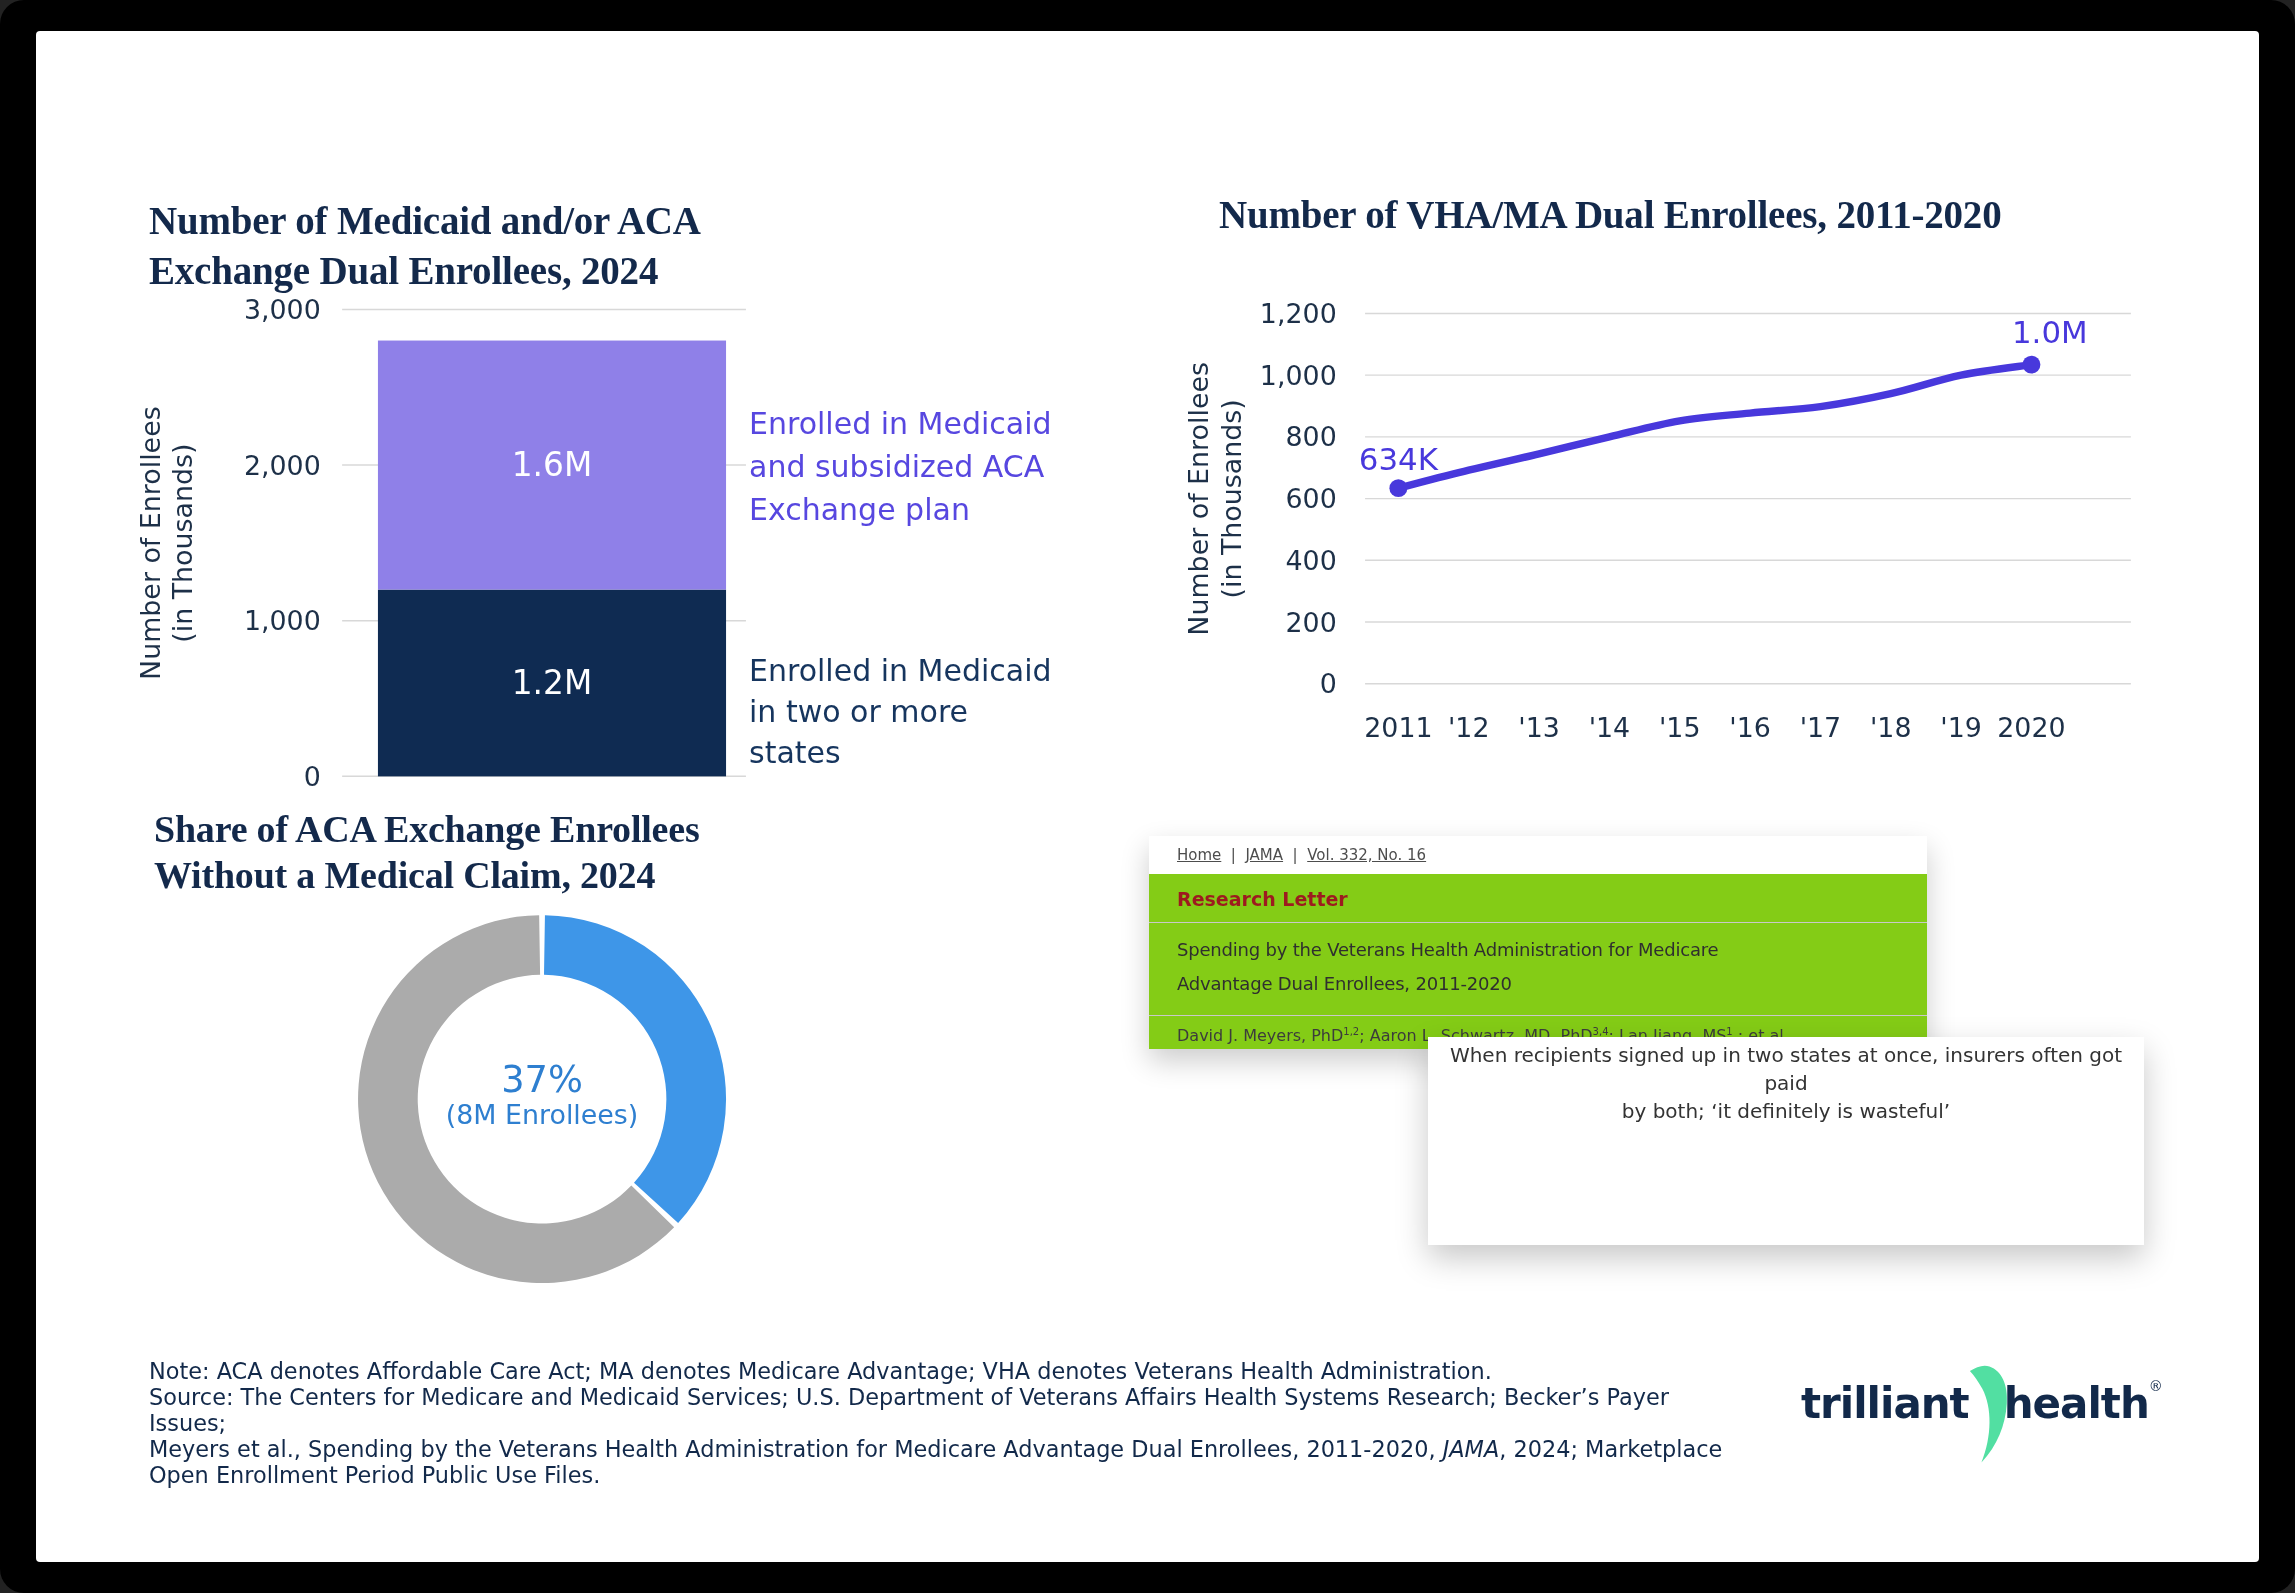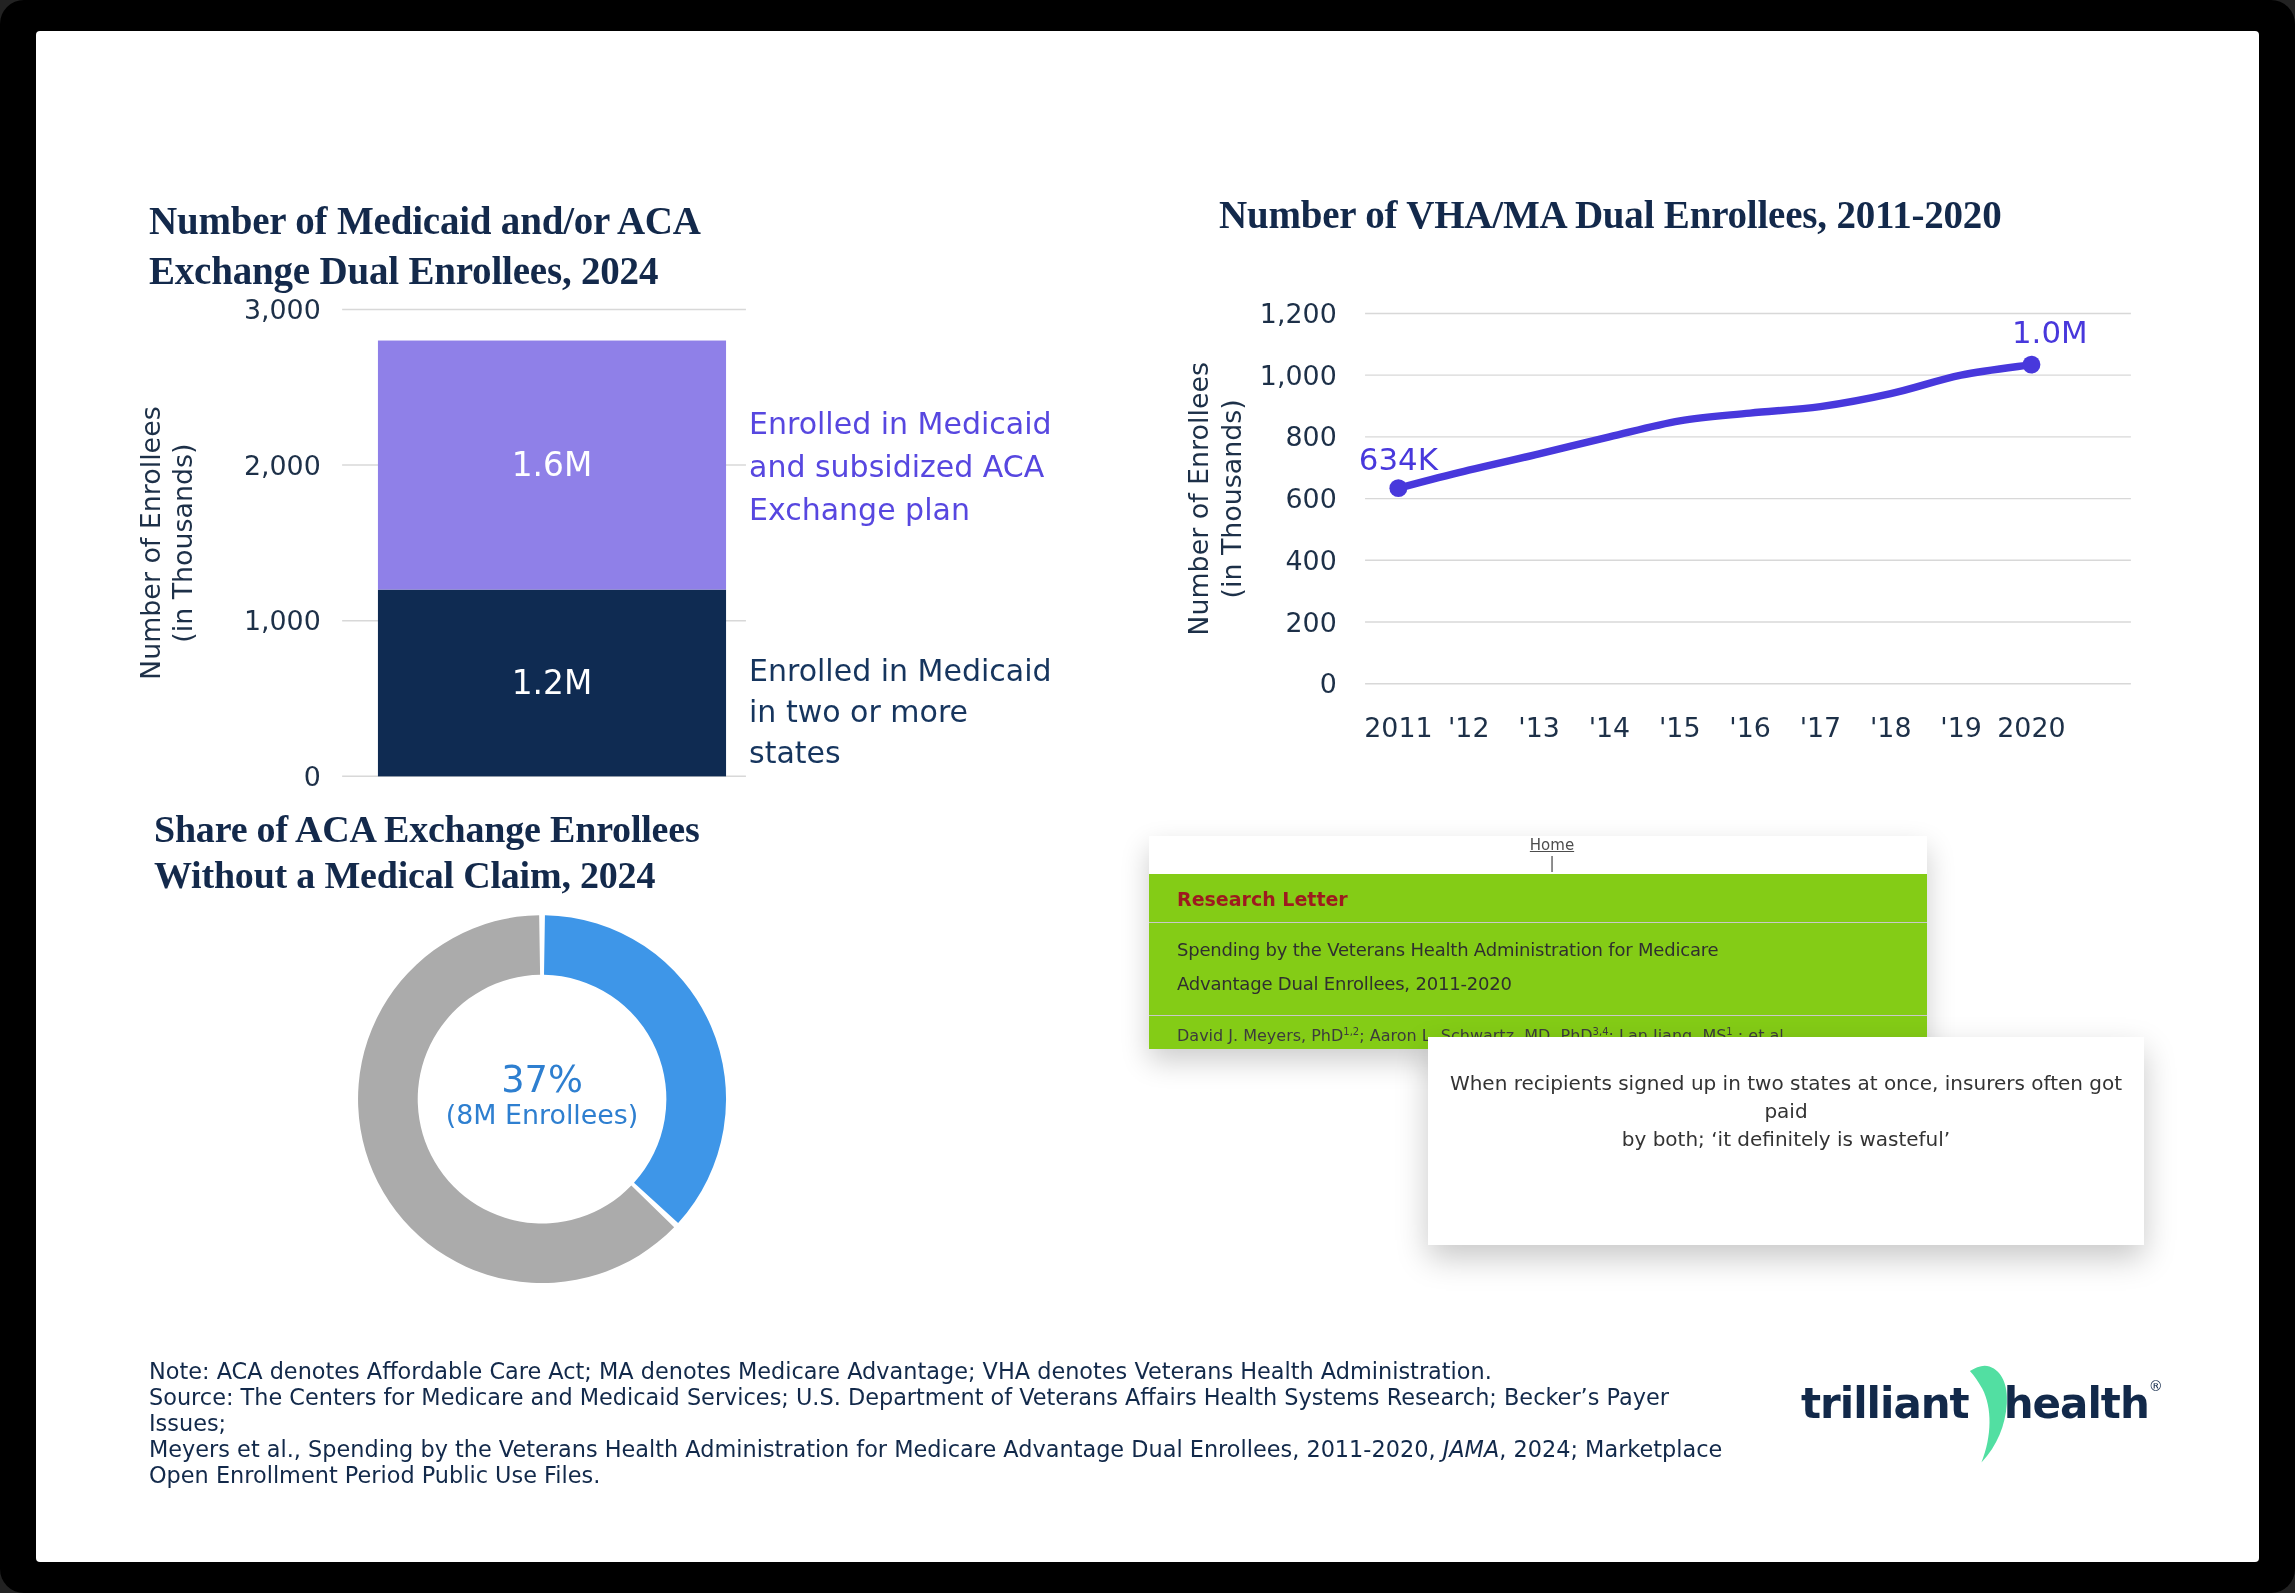--- a/index.html
+++ b/index.html
@@ -10,34 +10,34 @@
   #chart-layer text{font-family:"DejaVu Sans","Liberation Sans",sans-serif;}
   .abs{position:absolute;z-index:3;}
   .chart-title{font-family:"Liberation Serif","DejaVu Serif",serif;font-weight:700;color:#13294B;
                text-align:left;font-size:39px;line-height:50px;letter-spacing:-0.2px;}
   .legend{font-size:30px;line-height:43px;font-weight:500;}
   .legend.purple{color:#5747E0;}
   .legend.navy{color:#16355E;line-height:41px;}
   
   .jama-card{left:1149px;top:836px;width:778px;height:213px;background:#fff;
              box-shadow:0 12px 27px rgba(0,0,0,0.20);}
-  .jama-crumb{height:38px;display:flex;align-items:center;padding-left:28px;font-size:15px;color:#4d4d4d;background:#fff;flex-direction:column;}
+  .jama-crumb{height:38px;display:flex;align-items:center;padding-left:28px;font-size:15px;color:#4d4d4d;background:#fff;}
   .jama-crumb span{white-space:pre;}
   .jama-body{position:relative;background:#84cc16;height:175px;}
   .jama-tag{padding:14px 0 0 28px;font-size:19px;font-weight:700;color:#9D1B1F;}
   .jama-div{margin-top:12px;height:1px;background:#C9C9C9;width:100%;}
   .jama-title{padding:10px 28px 0 28px;font-size:18px;line-height:34px;font-weight:400;color:#2F2F2F;letter-spacing:-0.2px;}
   .jama-authors{padding:10px 28px 0 28px;font-size:16px;color:#3C3C3C;}
   .jama-authors sup{font-size:10px;}
   
   .wsj-card{left:1428px;top:1037px;width:716px;height:208px;background:#fff;
             box-shadow:0 13px 30px rgba(0,0,0,0.22);}
   .wsj-headline{margin-top:26px;text-align:center;font-family:"Liberation Serif","DejaVu Serif",serif;
                 font-weight:700;font-size:41px;line-height:52px;color:#0D0D0D;letter-spacing:-0.5px;}
-  .wsj-subhead{margin-top:32px;text-align:center;font-size:20px;line-height:28px;color:#333333;}
+  .wsj-subhead{margin-top:4px;text-align:center;font-size:20px;line-height:28px;color:#333333;}
   
   .footnote{left:149px;top:1358px;width:1592px;font-size:22.4px;line-height:26px;color:#12294A;}
   
   .logo{left:1801px;top:1374px;width:388px;height:114px;display:flex;align-items:flex-start;}
   .logo-word{font-size:42px;font-weight:700;color:#12294A;letter-spacing:-1px;line-height:60px;position:relative;z-index:2;}
   .logo-swoosh{width:40px;height:103px;margin:-11px -5px 0 0px;position:relative;z-index:1;}
   .logo-reg{font-size:14px;color:#12294A;margin-top:4px;}
 </style>
 </head>
 <body>

